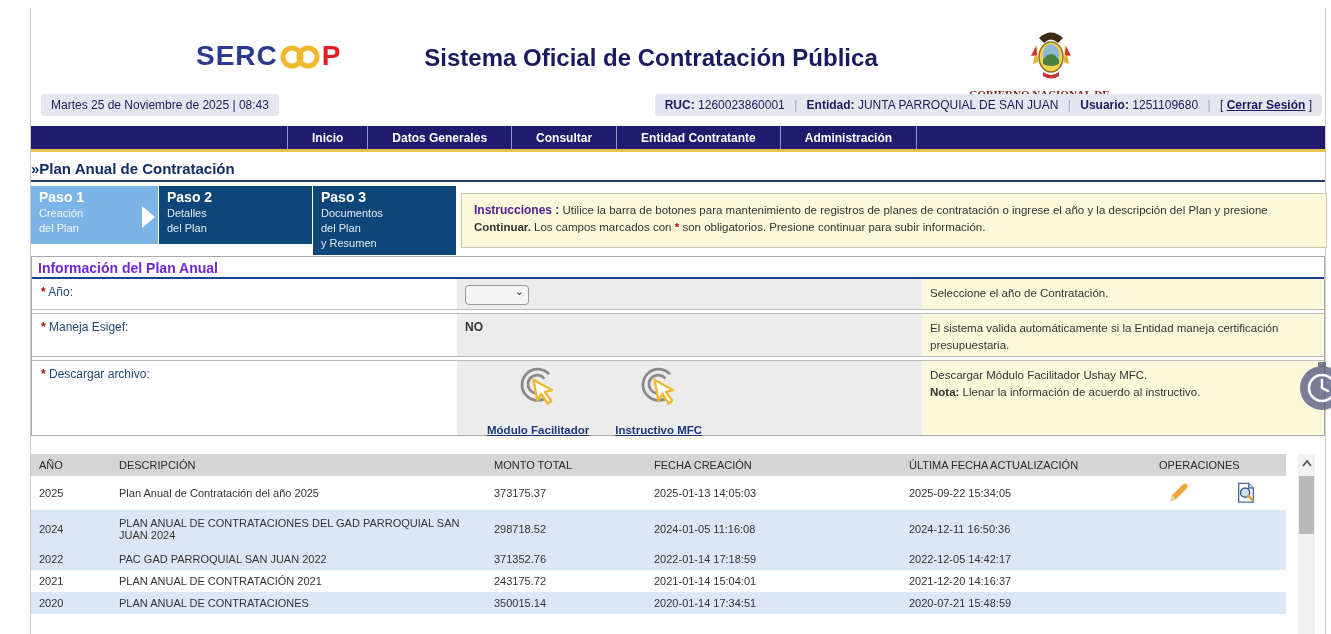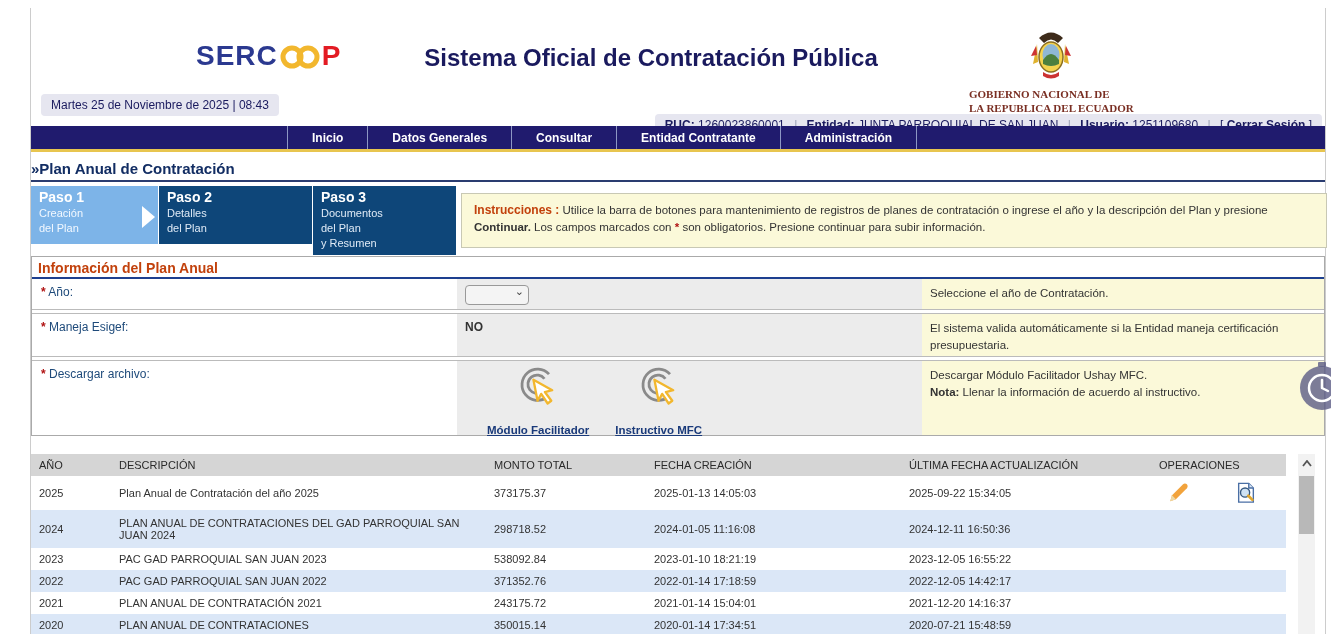--- a/index.html
+++ b/index.html
@@ -16,21 +16,21 @@
   .logo svg { margin:0 -1px; }
   .app-title { position:absolute; left:340px; top:26px; width:560px; text-align:center;
                font-size:24px; font-weight:bold; color:#1a1a5e; }
   .gov { position:absolute; left:938px; top:12px; display:flex; align-items:center; gap:8px;flex-direction:column; }
   .gov-text { font-family:"Liberation Serif", serif; color:#7a2f23; font-size:11px; font-weight:bold; line-height:1.25; }
 
   
   .status-row { position:absolute; top:86px; left:0; width:100%; height:26px; font-size:12px; color:#1a1a5e; }
   .badge { background:#e6e6f0; border-radius:4px; padding:4px 10px; display:inline-block; }
   .date-badge { position:absolute; left:10px; top:0; }
-  .session-badge { position:absolute; right:3px; top:0;margin-top:20px; }
+  .session-badge { position:absolute; right:3px; top:0; }
   .session-badge b { font-weight:bold; }
   .session-badge .sep { color:#9aa0b5; margin:0 6px; }
   .logout { color:#1a1a5e; font-weight:bold; text-decoration:underline; cursor:pointer; }
 
   
   .navbar { position:absolute; top:118px; left:0; width:100%; height:26px; background:#201b6e;
             border-bottom:3px solid #e8c54f; }
   .nav-items { display:flex; height:100%; margin-left:256px; }
   .nav-item { display:flex; align-items:center; justify-content:center; color:#fff; font-size:12px;
               font-weight:600; padding:0 24px; border-left:1px solid #8d97c4; cursor:pointer; text-decoration:none; }
@@ -47,26 +47,26 @@
   .step-line { font-size:11px; line-height:1.35; color:#dfeaf6; }
   .step1 { left:0; width:127px; height:58px; background:#7db4e8; }
   .step1 .step-line { color:#f2f8ff; }
   .step2 { left:128px; width:153px; height:58px; }
   .step3 { left:282px; width:143px; height:69px; }
   .step-arrow { position:absolute; right:3px; top:20px; width:0; height:0;
                 border-top:11px solid transparent; border-bottom:11px solid transparent; border-left:13px solid #fff; }
   .instructions { position:absolute; left:430px; top:7px; width:866px; height:55px;
                   background:#fbf9d9; border:1px solid #c8c8b4; padding:7px 12px;
                   font-size:11.5px; color:#333; line-height:1.5; }
-  .ins-label { color:#c2410c; font-weight:bold; font-size:12px; }
+  .ins-label { color:#4c1d95; font-weight:bold; font-size:12px; }
   .req { color:#b01212; font-weight:bold; }
 
   
   .form-box { position:absolute; top:248px; left:0; width:1294px; border:1px solid #aaa; background:#fff; }
-  .form-title { height:22px; padding:3px 0 0 6px; font-size:14px; font-weight:bold; color:#c2410c;
+  .form-title { height:22px; padding:3px 0 0 6px; font-size:14px; font-weight:bold; color:#6d28d9;
                 border-bottom:2px solid #1d3f8f; }
   .frow { display:flex; width:100%; }
   .fcell { padding:6px 8px; font-size:12px; }
   .fcell.flabel { width:425px; color:#1e4a7a; padding-left:9px; }
   .fcell.ffield { width:465px; background:#ececec; }
   .fcell.fhint  { flex:1; background:#fbf9d9; color:#333; font-size:11.5px; line-height:1.45; }
   .rgap { height:5px; border-top:1px solid #bbb; border-bottom:1px solid #bbb; background:#fff; }
   .row-ano { height:30px; }
   .row-esigef { height:42px; }
   .row-descarga { height:74px; }
@@ -311,28 +311,20 @@
           </td>
         </tr>
         <tr class="r2 alt">
           <td>2024</td>
           <td>PLAN ANUAL DE CONTRATACIONES DEL GAD PARROQUIAL SAN JUAN 2024</td>
           <td>298718.52</td>
           <td>2024-01-05 11:16:08</td>
           <td>2024-12-11 16:50:36</td>
           <td></td>
         </tr>
-        <tr class="rs">
-          <td>2023</td>
-          <td>PAC GAD PARROQUIAL SAN JUAN 2023</td>
-          <td>538092.84</td>
-          <td>2023-01-10 18:21:19</td>
-          <td>2023-12-05 16:55:22</td>
-          <td></td>
-        </tr>
         <tr class="rs alt">
           <td>2022</td>
           <td>PAC GAD PARROQUIAL SAN JUAN 2022</td>
           <td>371352.76</td>
           <td>2022-01-14 17:18:59</td>
           <td>2022-12-05 14:42:17</td>
           <td></td>
         </tr>
         <tr class="rs">
           <td>2021</td>

